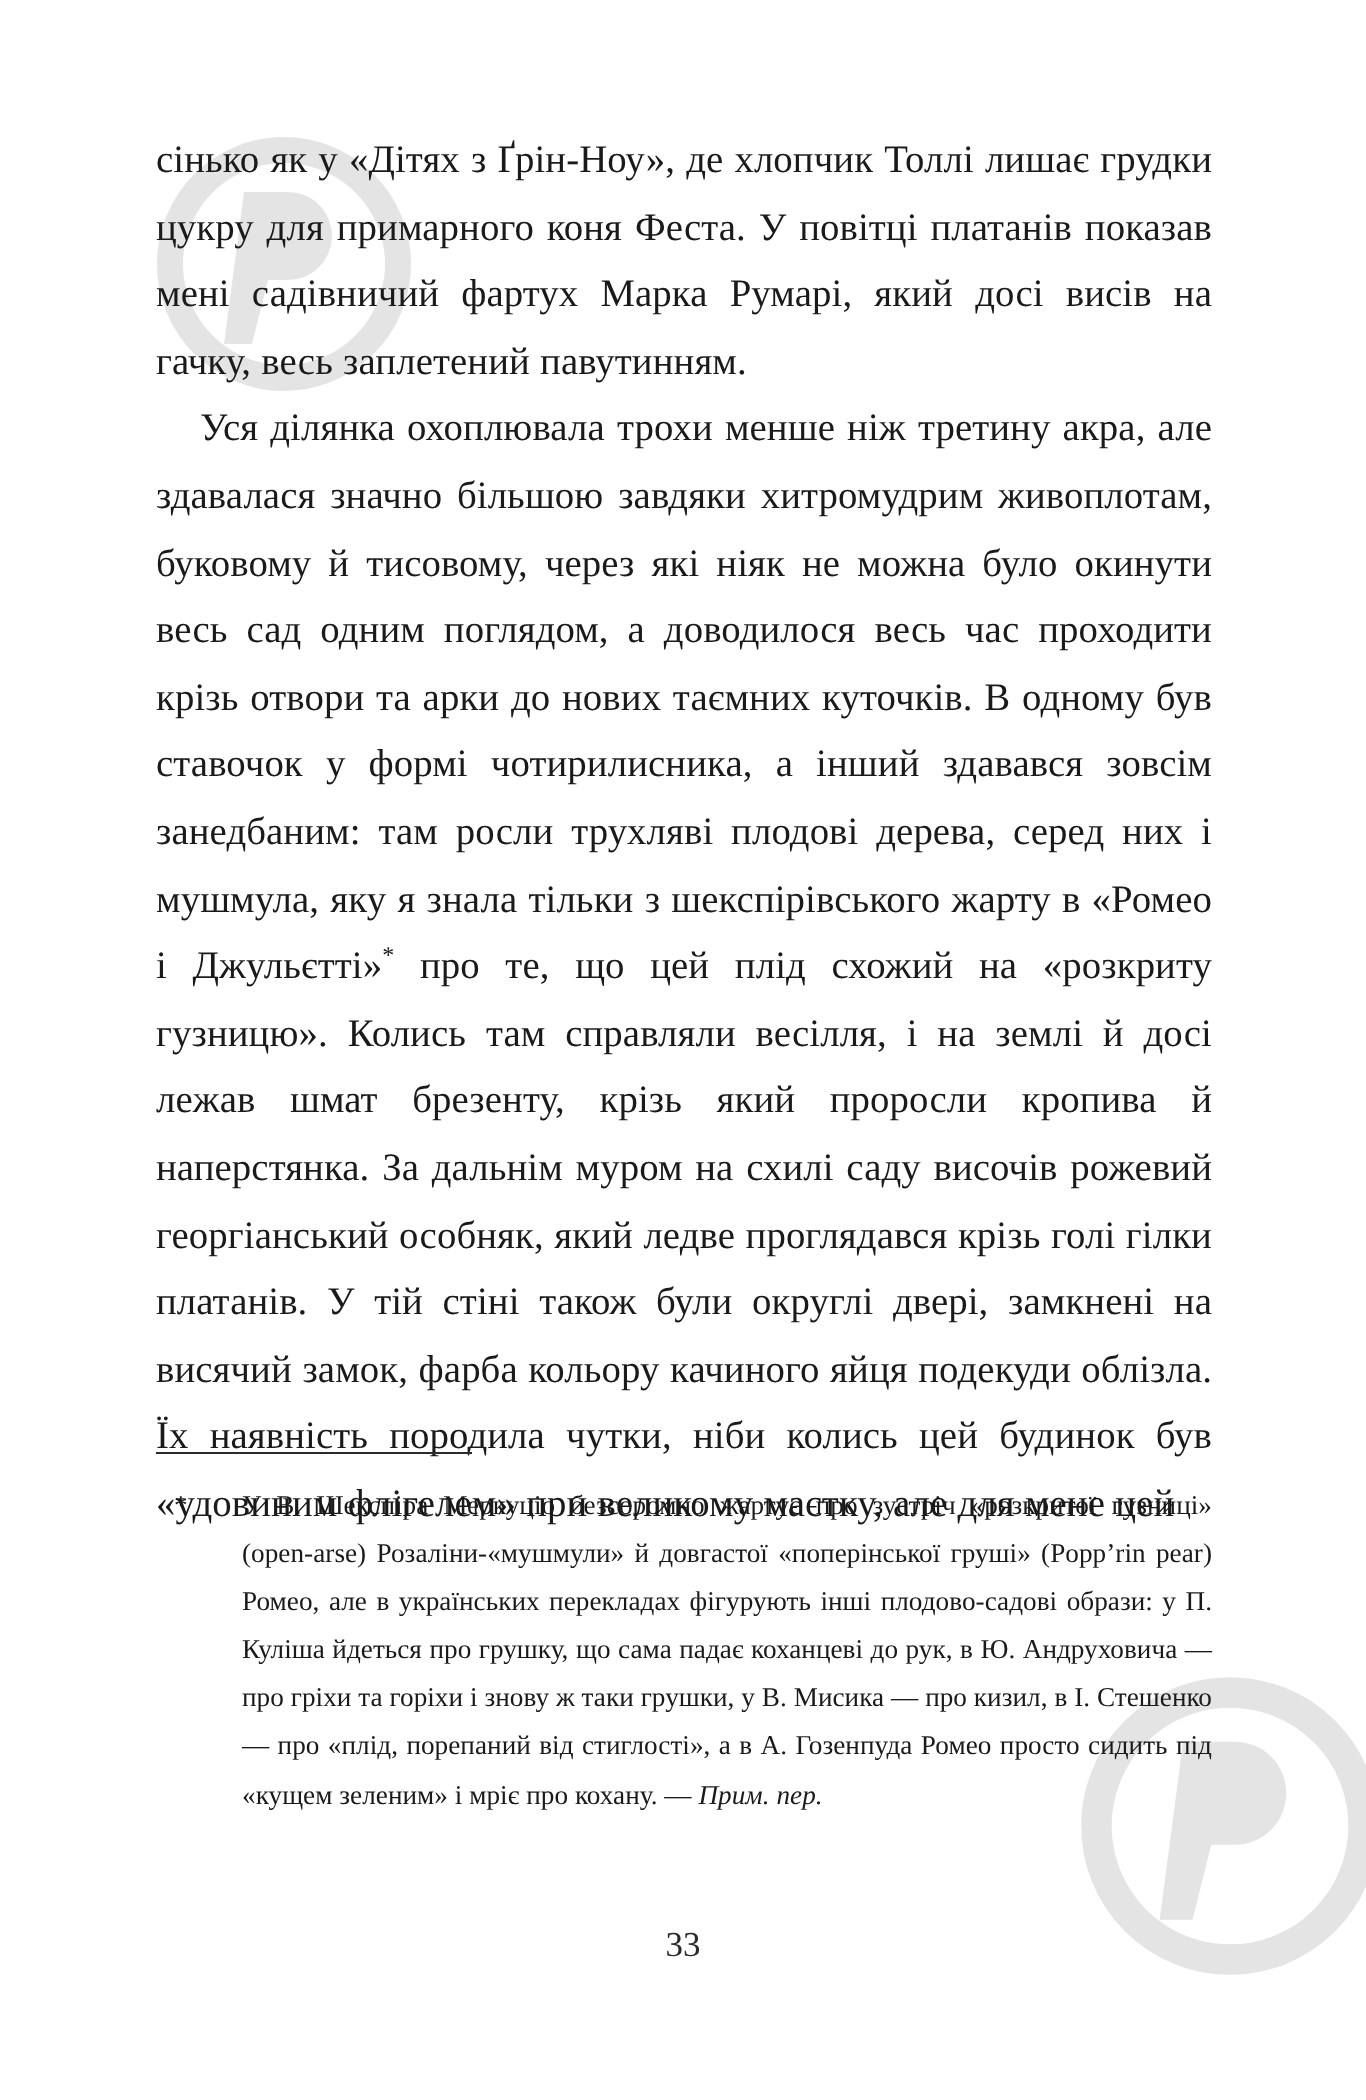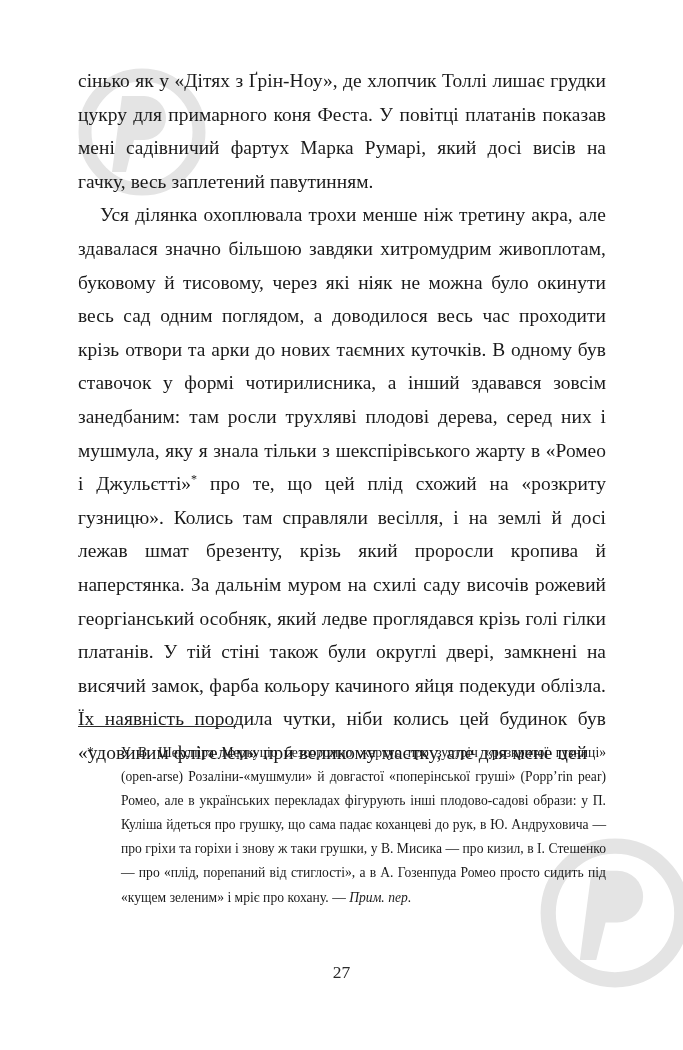--- a/index.html
+++ b/index.html
@@ -135,15 +135,15 @@
     <p class="para">сінько як у «Дітях з Ґрін-Ноу», де хлопчик Толлі лишає грудки цукру для примарного коня Феста. У повітці платанів показав мені садівничий фартух Марка Румарі, який досі висів на гачку, весь заплетений павутинням.</p>
 
     <p class="para"><span>Уся ділянка охоплювала трохи менше ніж третину акра, але здавалася значно більшою завдяки хитромудрим живоплотам, буковому й тисовому, через які ніяк не можна було окинути весь сад одним поглядом, а доводилося весь час проходити крізь отвори та арки до нових таємних куточків. В одному був ставочок у формі чотирилисника, а інший здавався зовсім занедбаним: там росли трухляві плодові дерева, серед них і мушмула, яку я знала тільки з шекспірівського жарту в «Ромео і Джульєтті»</span><sup>*</sup><span> про те, що цей плід схожий на «розкриту гузницю». Колись там справляли весілля, і на землі й досі лежав шмат брезенту, крізь який проросли кропива й наперстянка. За дальнім муром на схилі саду височів рожевий георгіанський особняк, який ледве проглядався крізь голі гілки платанів. У тій стіні також були округлі двері, замкнені на висячий замок, фарба кольору качиного яйця подекуди облізла. Їх наявність породила чутки, ніби колись цей будинок був «удовиним флігелем» при великому маєтку, але для мене цей</span></p>
   </div>
 
   <div class="footnote-zone">
     <div class="footnote-rule"></div>
     <p class="footnote"><span class="footnote-marker">*</span><span>У В. Шекспіра Меркуціо безсоромно жартує про зустріч «розкритої гузниці» (open-arse) Розаліни-«мушмули» й довгастої «поперінської груші» (Popp’rin pear) Ромео, але в українських перекладах фігурують інші плодово-садові образи: у П. Куліша йдеться про грушку, що сама падає коханцеві до рук, в Ю. Андруховича — про гріхи та горіхи і знову ж таки грушки, у В. Мисика — про кизил, в І. Стешенко — про «плід, порепаний від стиглості», а в А. Гозенпуда Ромео просто сидить під «кущем зеленим» і мріє про кохану. — </span><i>Прим. пер.</i></p>
   </div>
 
-  <div class="folio">27</div>
+  <div class="folio">33</div>
 
 </div>
 
 </body></html>

